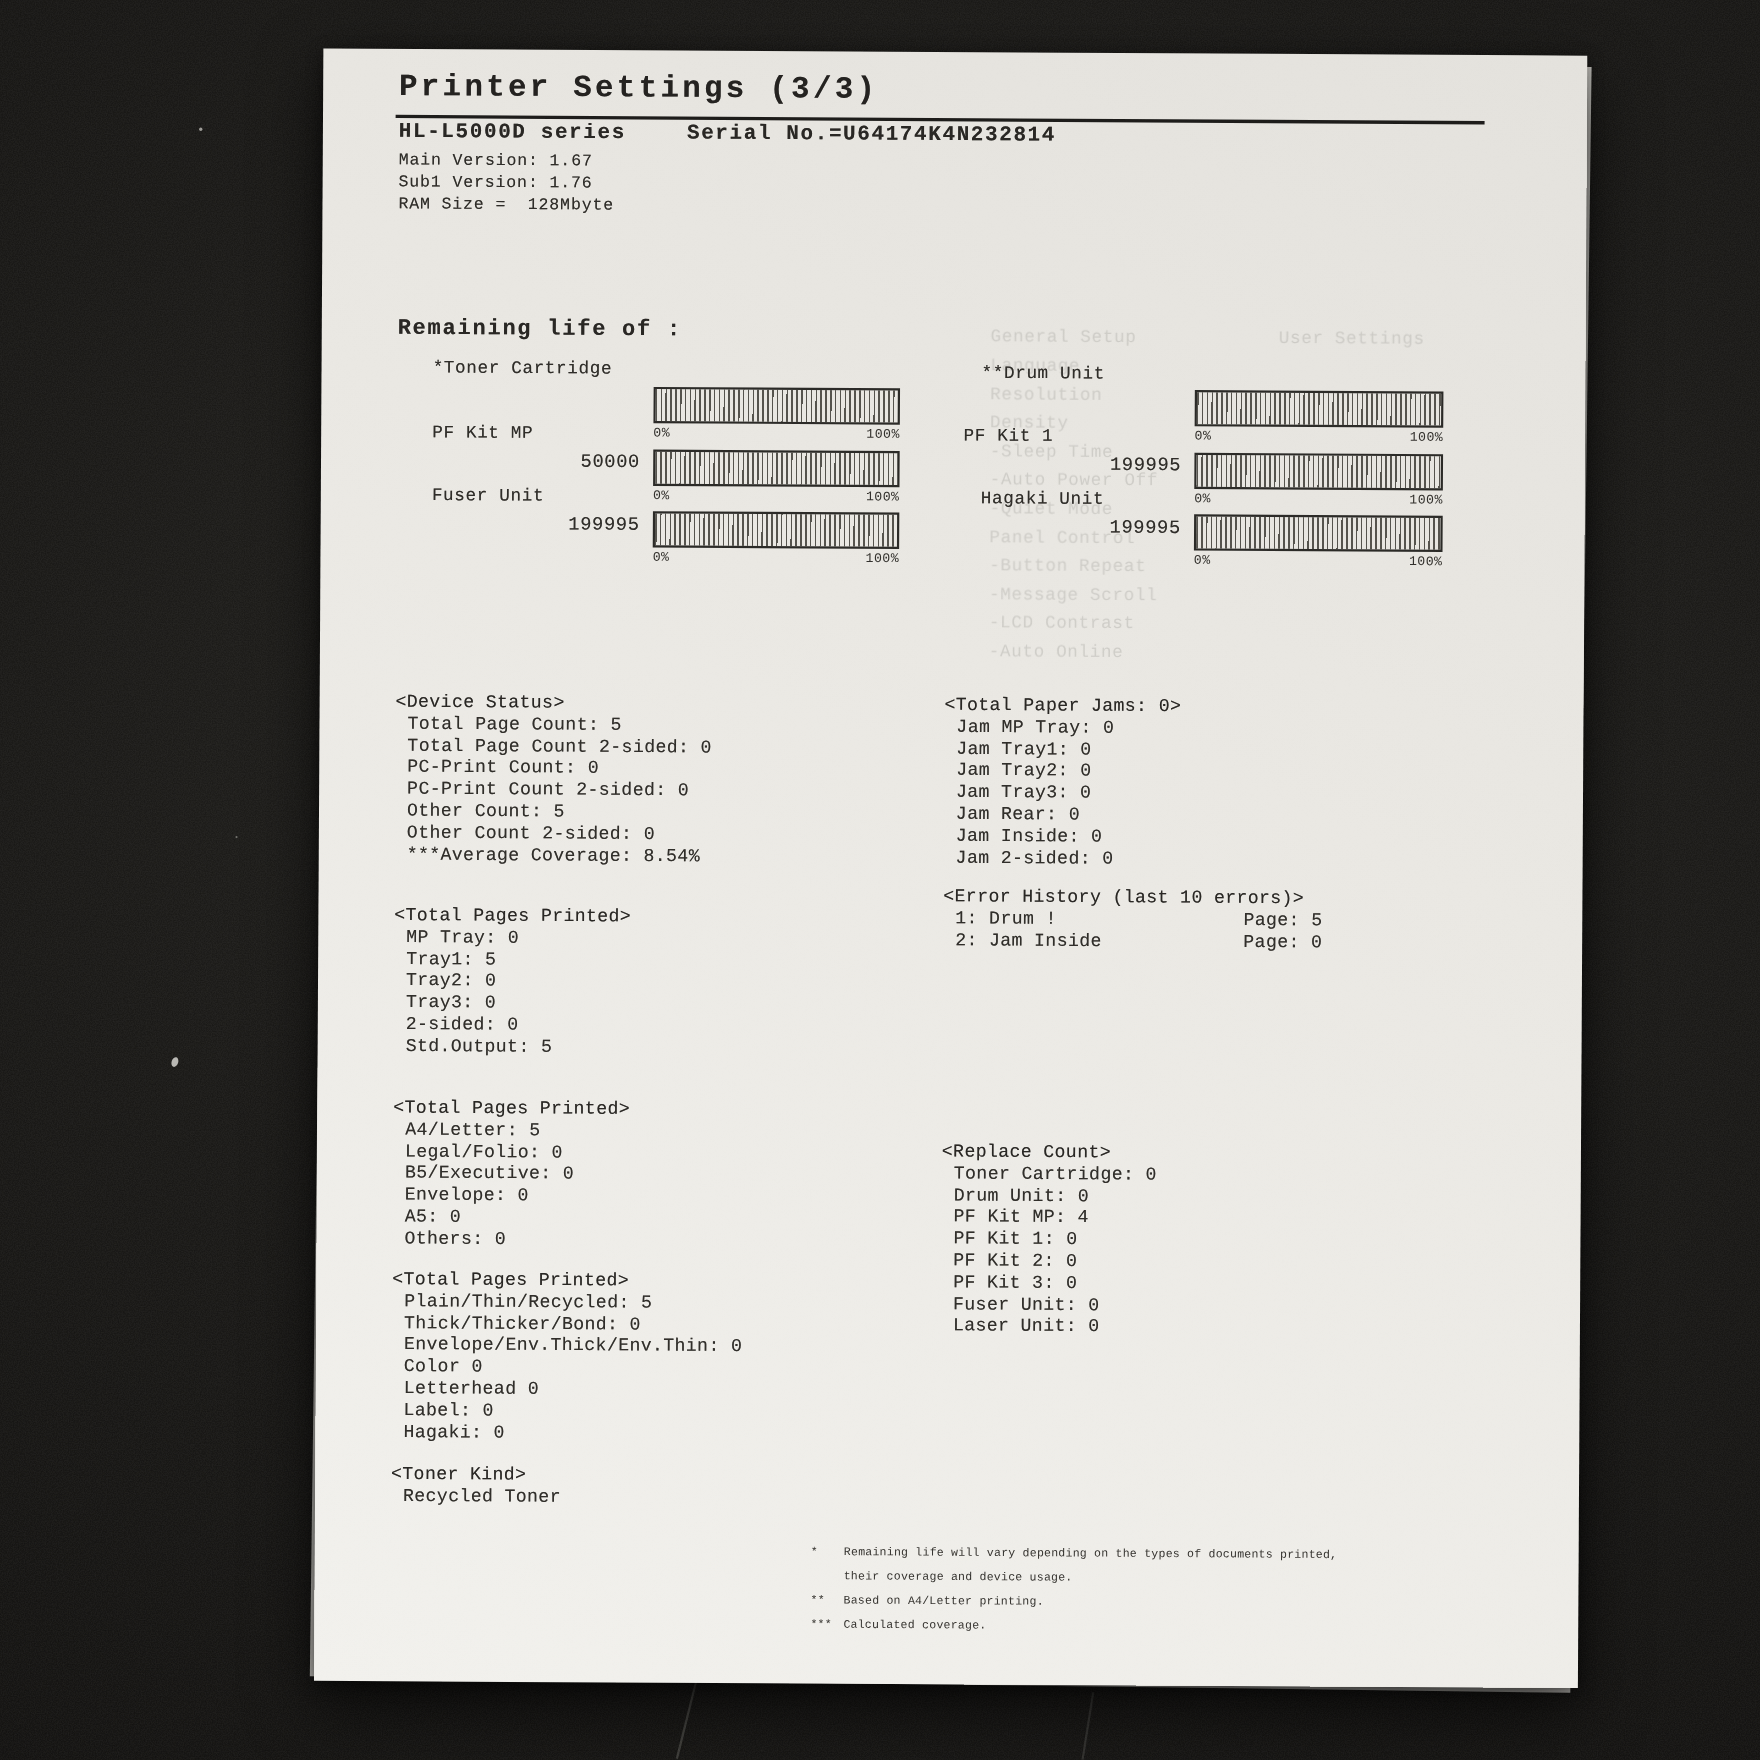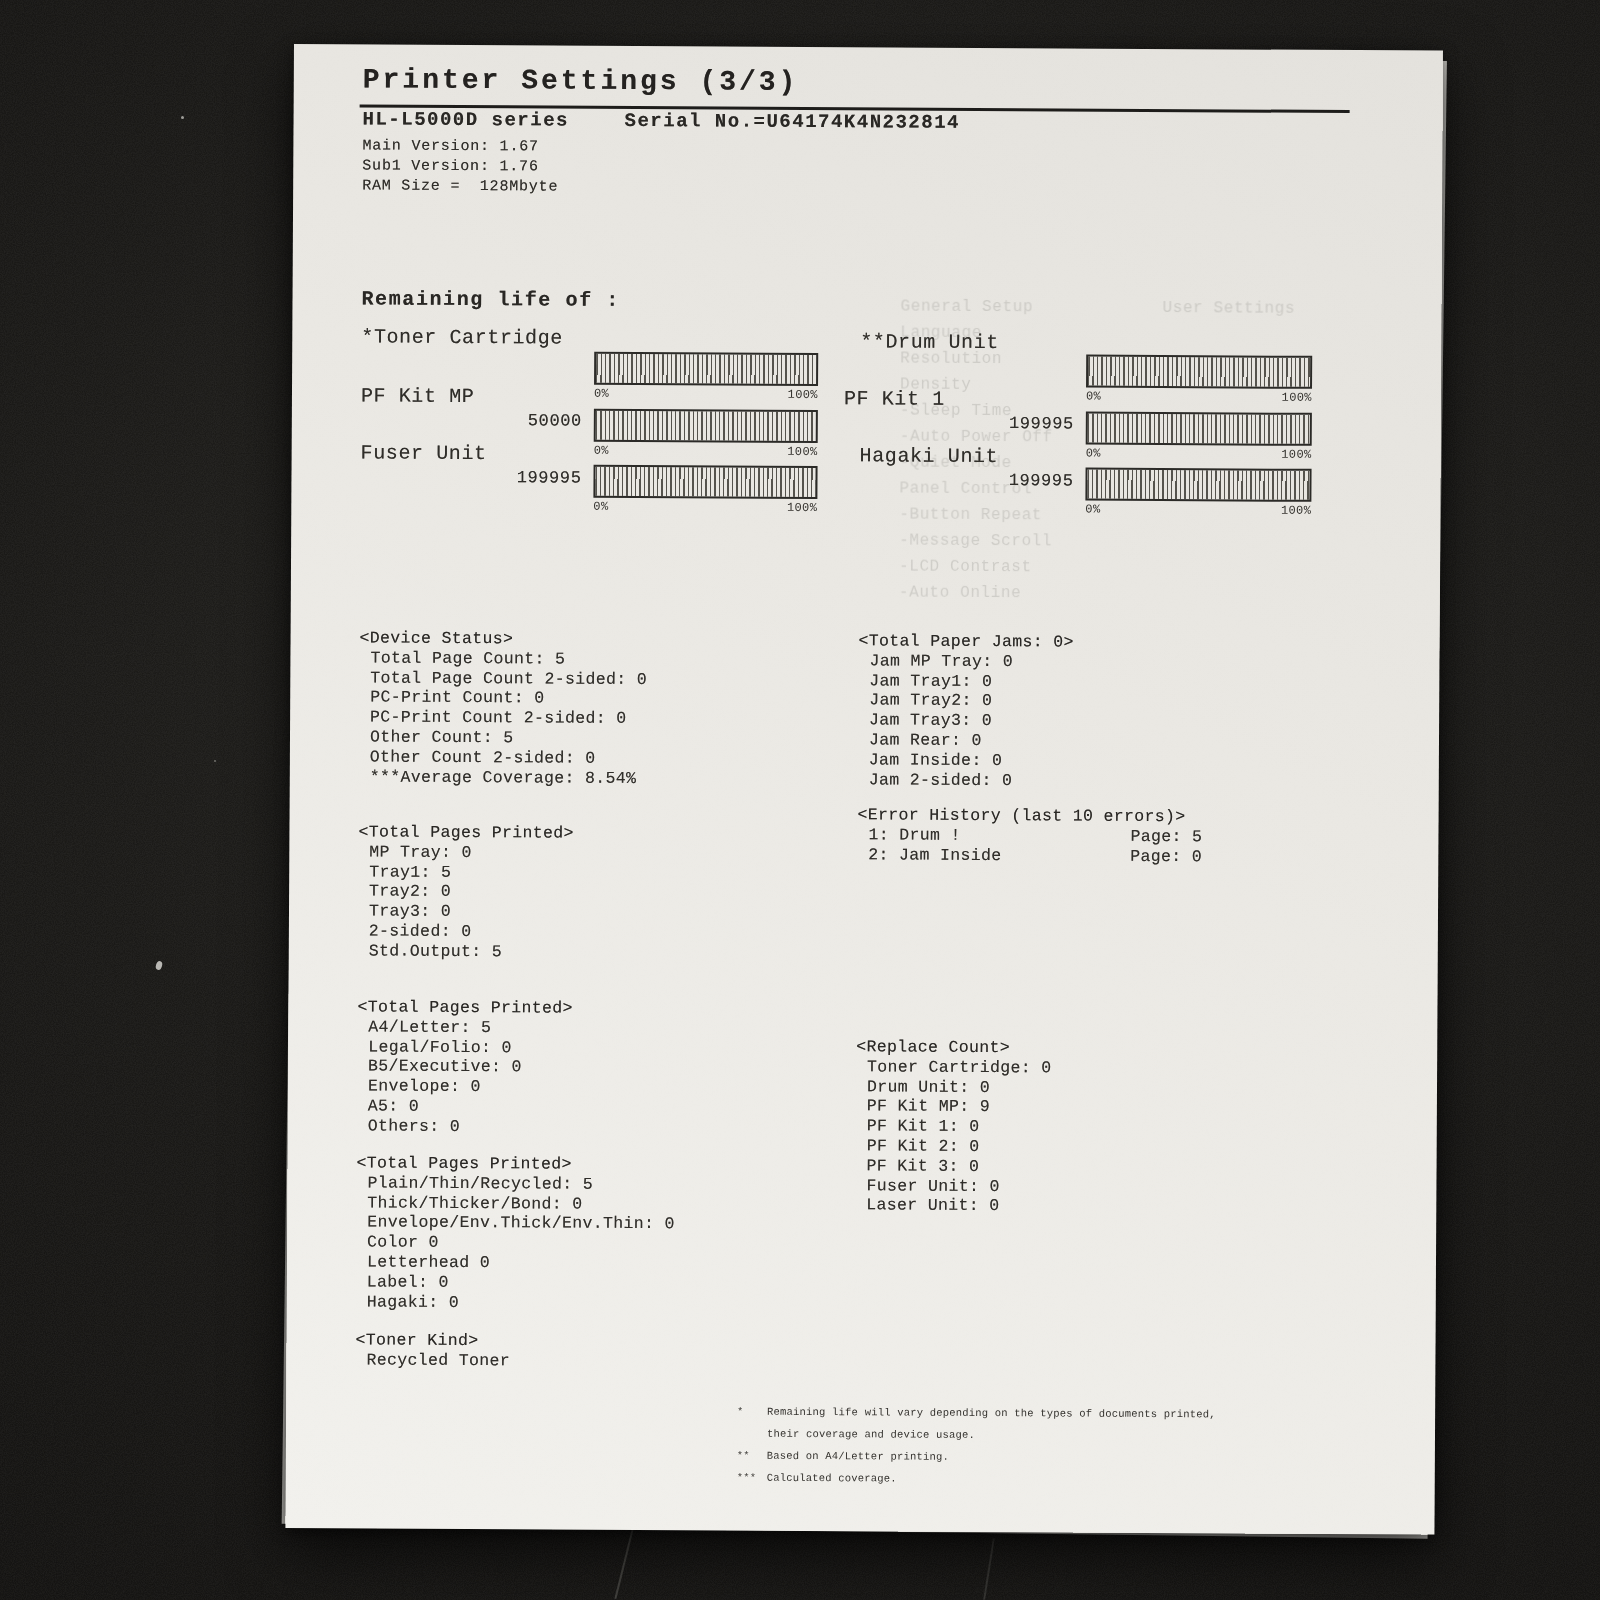--- a/index.html
+++ b/index.html
@@ -12,21 +12,21 @@
   #paper{position:absolute;left:294px;top:44px;width:1149px;height:1484px;
     background:linear-gradient(205deg,#e4e2dd 0%,#eae8e3 40%,#f2f1ed 100%);
     transform:rotate(0.33deg);transform-origin:top left;z-index:2;
     box-shadow:0 22px 60px rgba(0,0,0,0.65),0 4px 14px rgba(0,0,0,0.5);}
   .t{position:absolute;white-space:pre;color:#2f2d29;text-shadow:0 0 0.6px rgba(47,45,41,0.55);}
   .title{font-size:28px;font-weight:700;letter-spacing:3px;color:#242220;}
   .rule{position:absolute;background:#1d1c1a;height:3px;}
   .h2{font-size:19px;font-weight:700;letter-spacing:1.5px;color:#292724;}
   .small{font-size:15px;letter-spacing:0.8px;}
   .rlhead{font-size:20px;font-weight:700;letter-spacing:1.6px;color:#292724;}
-  .complabel{font-size:20px;letter-spacing:0.6px;}
+  .complabel{font-size:16px;letter-spacing:0.6px;margin-left:32px;}
   .lifeval{font-size:17px;letter-spacing:0.6px;text-align:right;}
   .life-bar{position:absolute;height:33px;border:2px solid #2b2a27;box-sizing:border-box;
     background:repeating-linear-gradient(90deg,#55534d 0px,#55534d 1.4px,rgba(0,0,0,0) 1.4px,rgba(0,0,0,0) 4.4px);
     z-index:3;}
   .bar-scale{position:absolute;display:flex;justify-content:space-between;
     font-size:12px;letter-spacing:0.4px;color:#33312d;z-index:3;}
   .sec{position:absolute;font-size:16.5px;line-height:19.8px;letter-spacing:0.35px;z-index:3;}
   .sec div{white-space:pre;color:#302e2a;text-shadow:0 0 0.6px rgba(47,45,41,0.5);}
   .sec .head{padding-left:0;color:#292724;}
   .sec .ln{padding-left:11px;}
@@ -190,21 +190,21 @@
       <div class="ln">B5/Executive: 0</div>
       <div class="ln">Envelope: 0</div>
       <div class="ln">A5: 0</div>
       <div class="ln">Others: 0</div>
     </div>
 
     <div class="sec" style="left:568px;top:990px;">
       <div class="head">&lt;Replace Count&gt;</div>
       <div class="ln">Toner Cartridge: 0</div>
       <div class="ln">Drum Unit: 0</div>
-      <div class="ln">PF Kit MP: 9</div>
+      <div class="ln">PF Kit MP: 4</div>
       <div class="ln">PF Kit 1: 0</div>
       <div class="ln">PF Kit 2: 0</div>
       <div class="ln">PF Kit 3: 0</div>
       <div class="ln">Fuser Unit: 0</div>
       <div class="ln">Laser Unit: 0</div>
     </div>
 
     <div class="sec" style="left:69px;top:1109px;">
       <div class="head">&lt;Total Pages Printed&gt;</div>
       <div class="ln">Plain/Thin/Recycled: 5</div>

